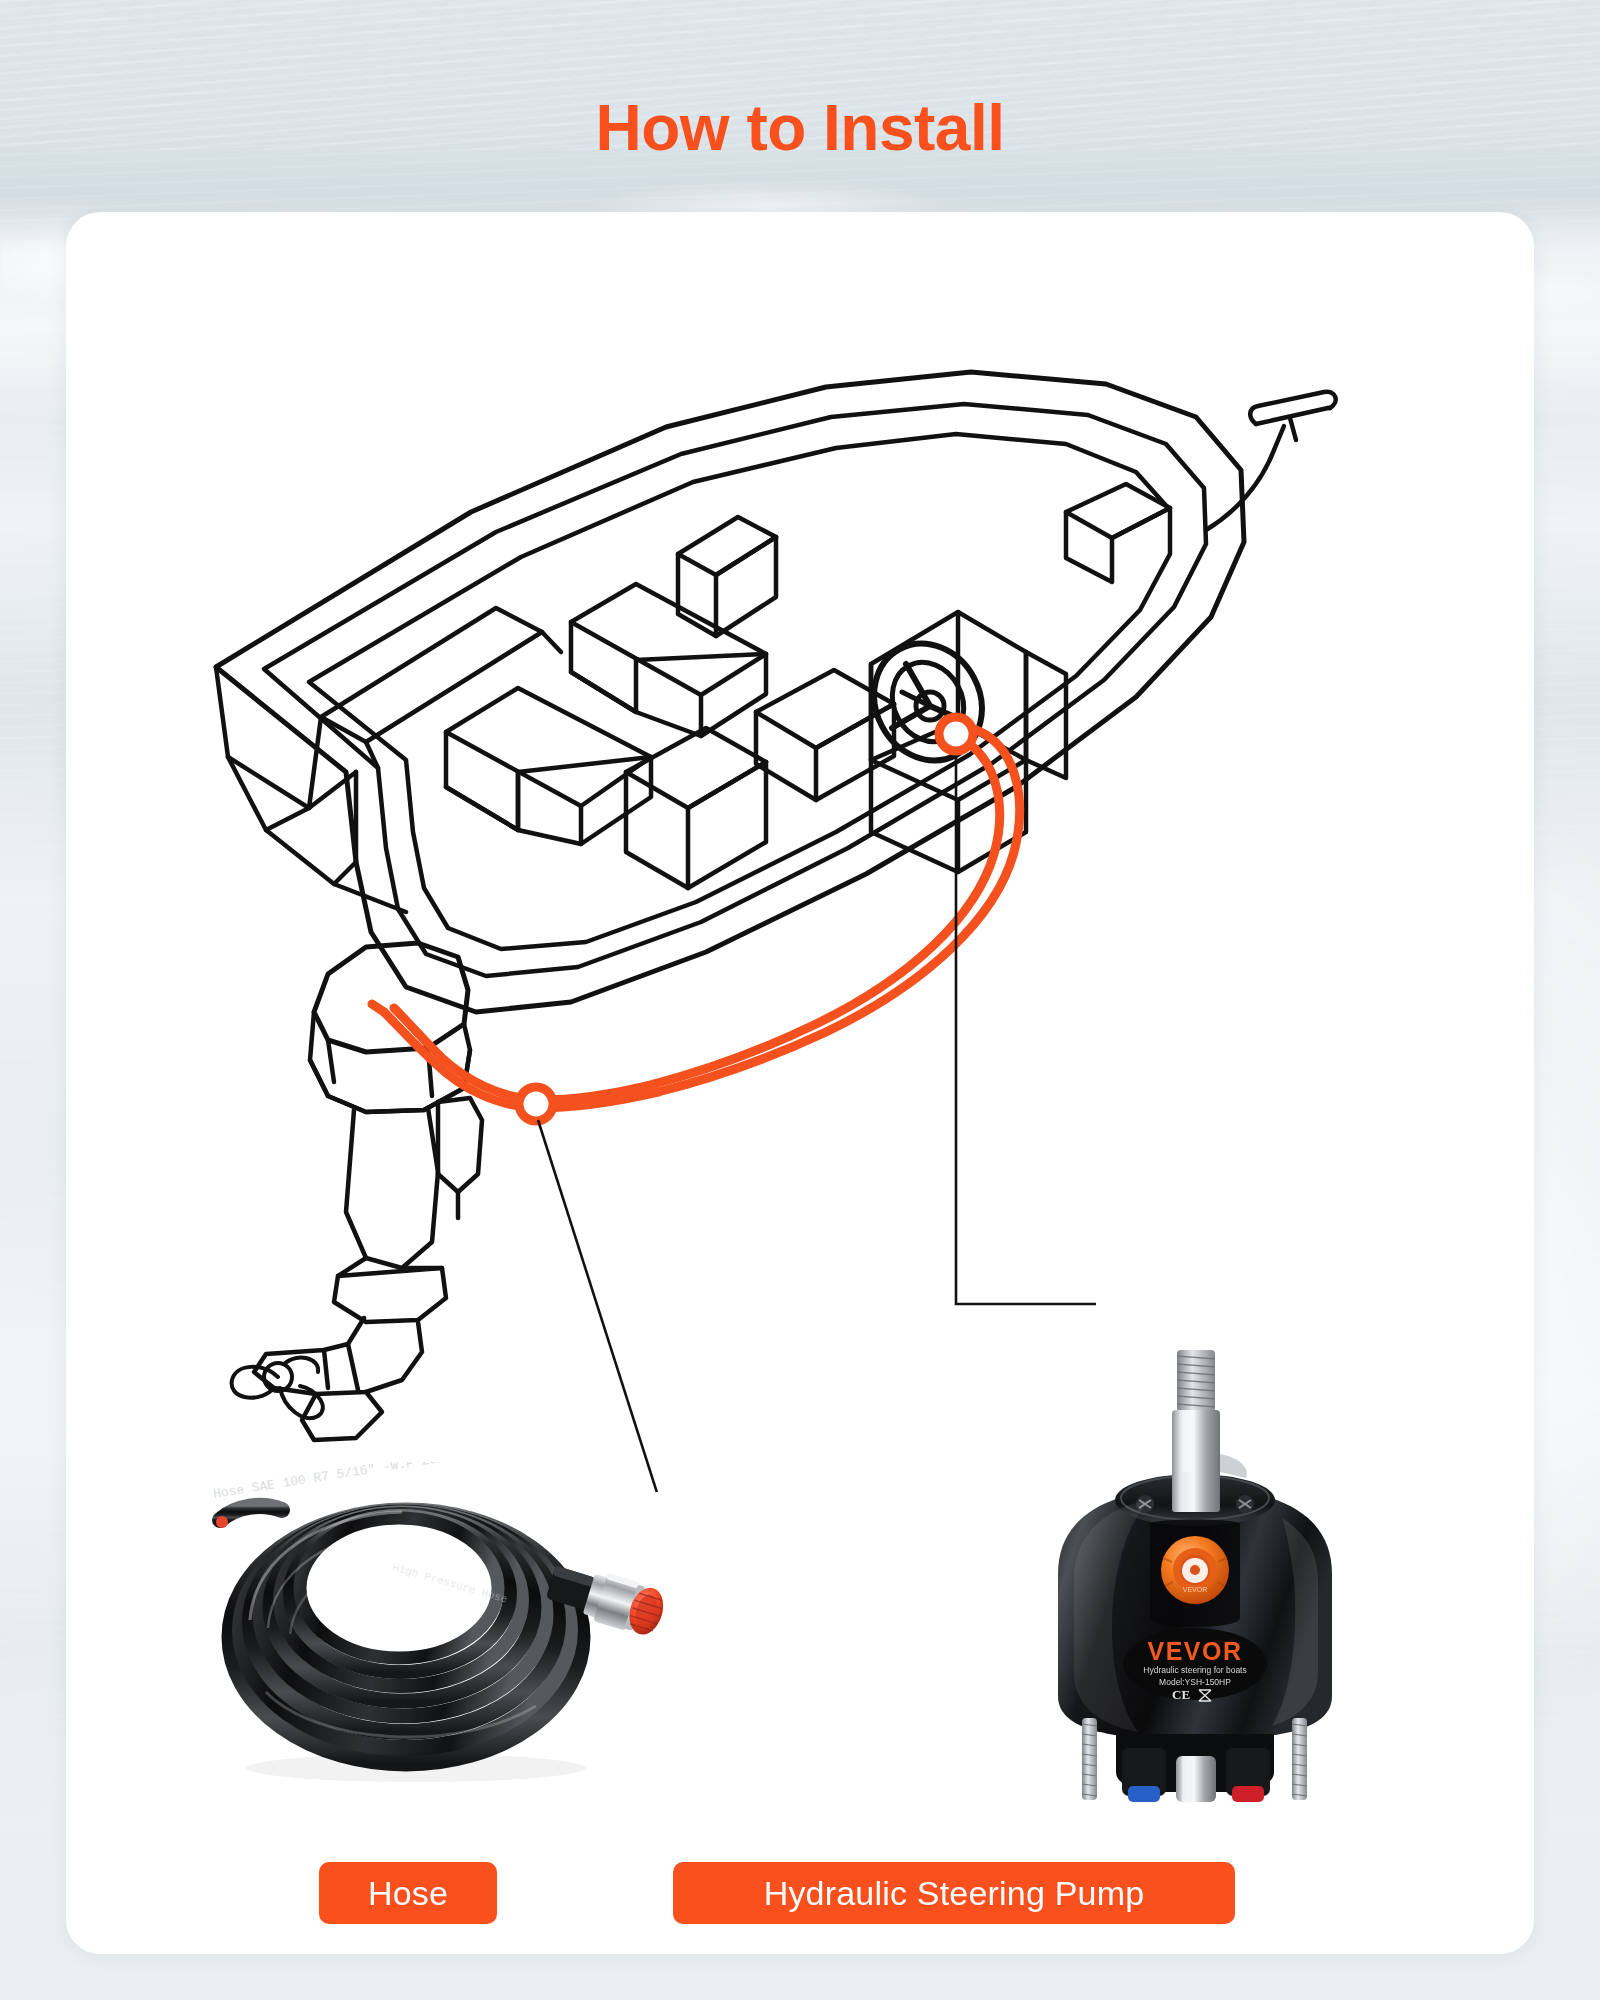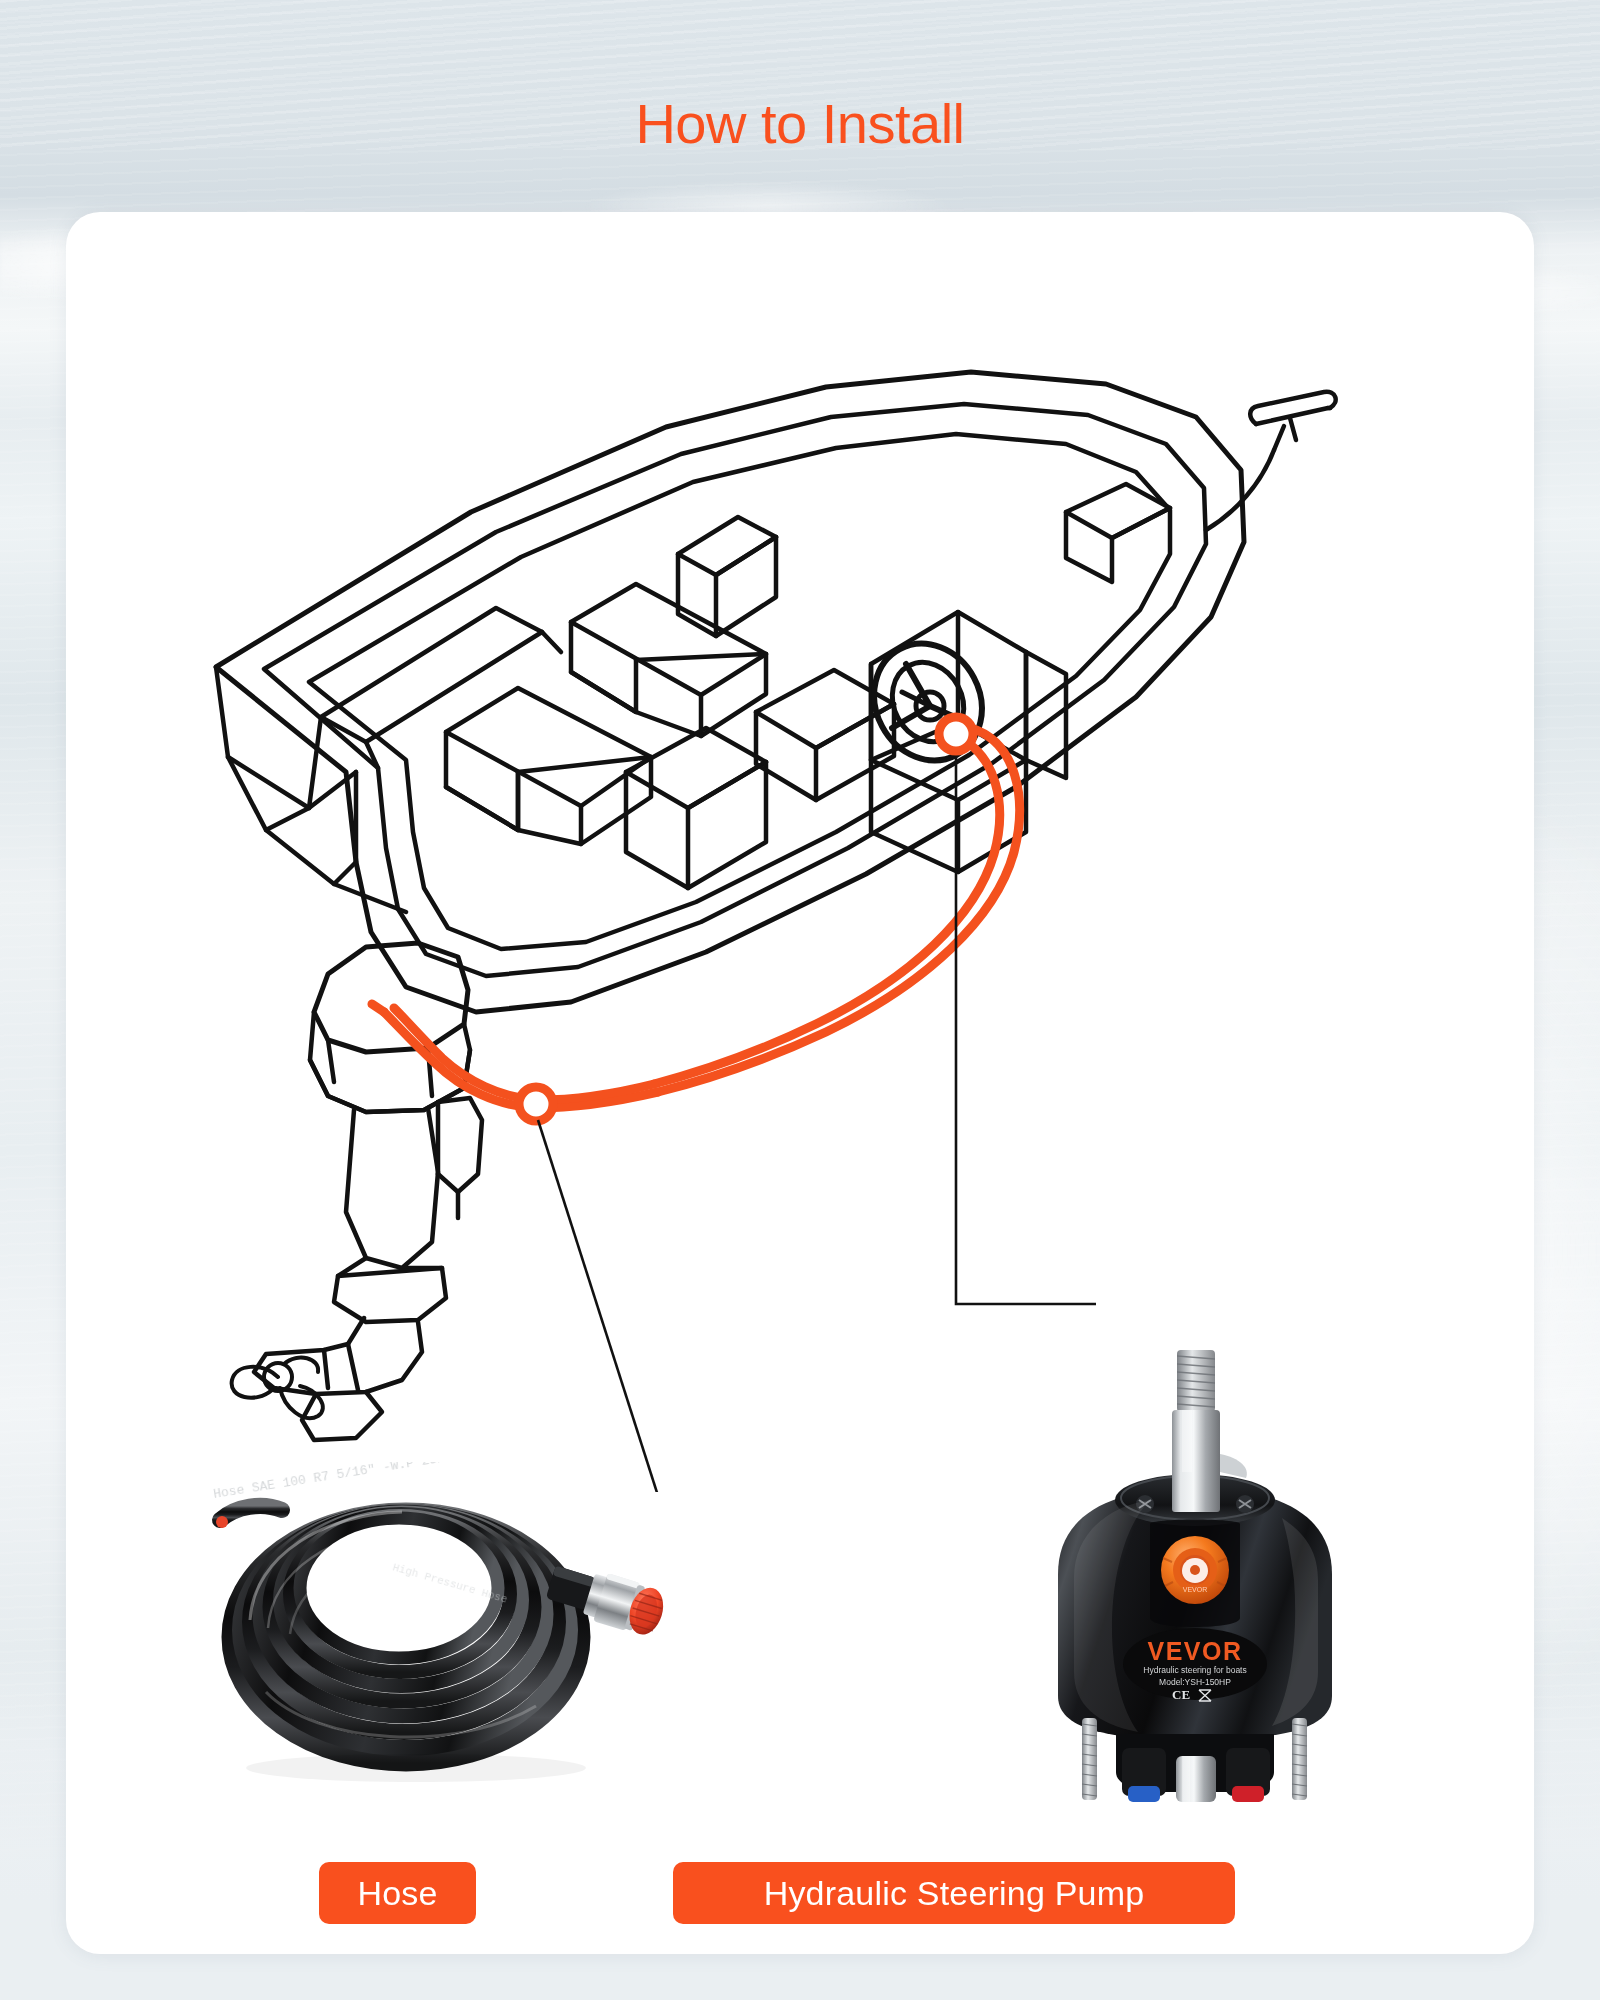--- a/index.html
+++ b/index.html
@@ -52,21 +52,21 @@
   }
   .bg-bottom-fade {
     position:absolute; left:0; right:0; bottom:0; height:320px;
     background: linear-gradient(180deg, rgba(233,238,241,0), #eaeff2 70%);
   }
 
   
   .title {
     position: absolute; top: 96px; left: 0; width: 100%;
     text-align: center;
-    font-size: 56px; font-weight: 400; letter-spacing: -0.5px;
+    font-size: 64px; font-weight: 700; letter-spacing: -0.5px;
     color: #f9501e;
     line-height: 1;
   }
 
   
   .card {
     position: absolute;
     left: 66px; top: 212px; width: 1468px; height: 1742px;
     background: #ffffff;
     border-radius: 34px;
@@ -86,21 +86,21 @@
   .labels { position:absolute; left:0; top:1650px; width:1468px; height:90px; }
   .pill {
     position:absolute;
     background:#f9501e; color:#ffffff;
     border-radius: 10px;
     font-size: 34px; font-weight: 400;
     display:flex; align-items:center; justify-content:center;
     white-space: nowrap;
     letter-spacing: .2px;
   }
-  .pill-hose { left: 253px; top: 0px; width: 157px; height: 62px; }
+  .pill-hose { left: 253px; top: 0px; width: 178px; height: 62px; }
   .pill-pump { left: 607px; top: 0px; width: 562px; height: 62px; }
 </style>
 </head>
 <body>
 
 <div class="bg-water"></div>
 <div class="bg-streaks"></div>
 <div class="bg-foam2"></div>
 <div class="bg-foam"></div>
 <div class="bg-right-glow"></div>

